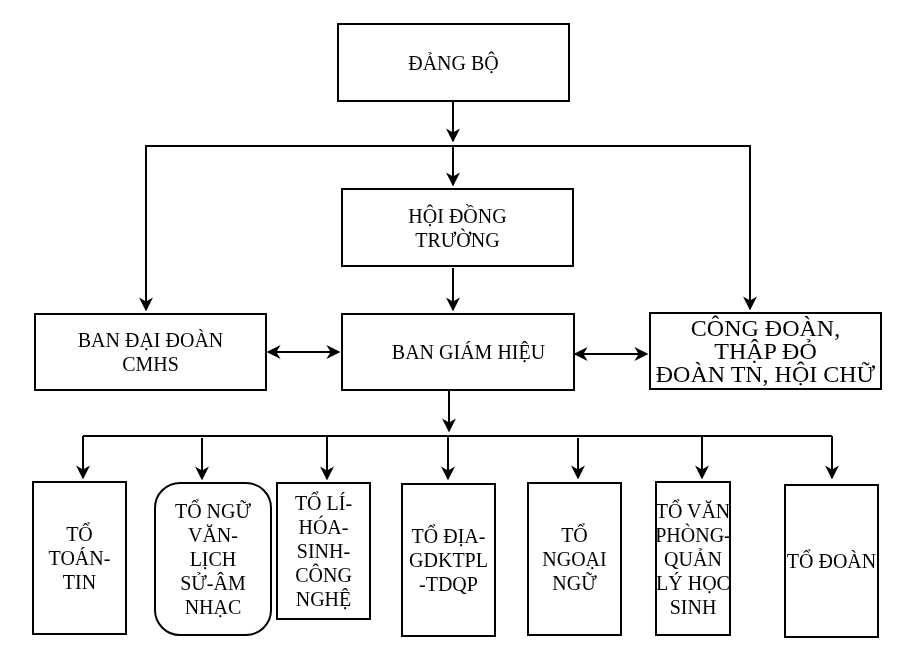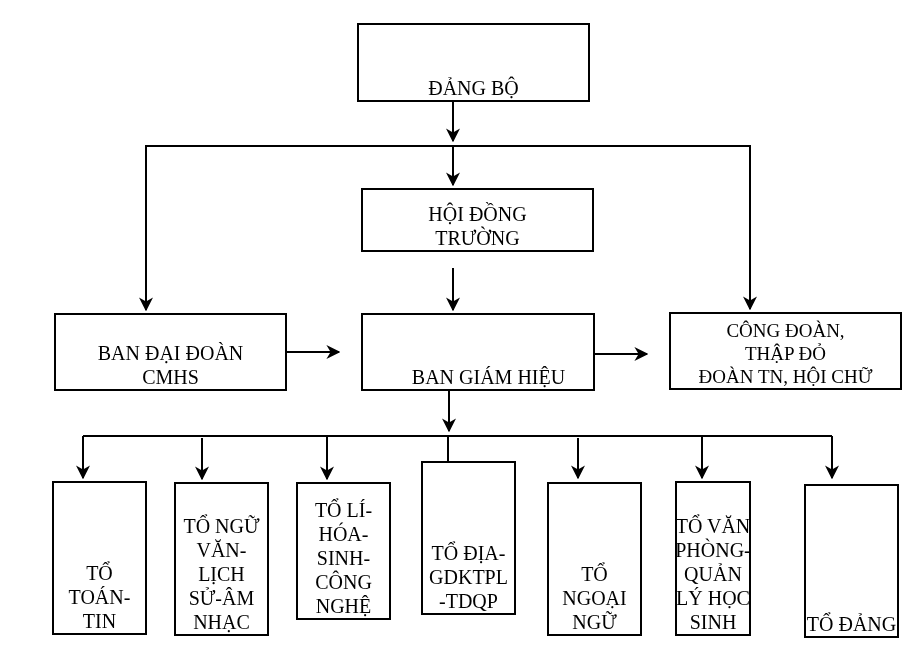--- a/index.html
+++ b/index.html
@@ -1,23 +1,23 @@
 <!DOCTYPE html>
 <html><head>
 <meta charset="utf-8">
 <style>
   html, body { margin: 0; padding: 0; background: #ffffff; }
   body { width: 912px; height: 660px; position: relative; overflow: hidden;
          font-family: "Liberation Serif", "DejaVu Serif", serif; color: #000; }
   #lines { position: absolute; left: 0; top: 0; width: 912px; height: 660px; }
   .box { position: absolute; box-sizing: border-box; border: 2px solid #000; background: #fff;
-         display: flex; align-items: flex-end; justify-content: center; text-align: center;
-         font-size: 20px; line-height: 24px; margin-left: 20px; }
+         display: flex; align-items: center; justify-content: center; text-align: center;
+         font-size: 20px; line-height: 24px; }
   .box span { display: block; }
-  .small { font-size: 19px; line-height: 23px; }
+  .small { font-size: 24px; line-height: 23px; }
 </style>
 </head>
 <body>
 
 <svg id="lines" viewBox="0 0 912 660">
   <defs>
     <marker id="ah" viewBox="0 0 10 10" refX="9" refY="5" markerWidth="7" markerHeight="7" orient="auto-start-reverse">
       <path d="M0,0 L10,5 L0,10 L3,5 z" fill="#000"></path>
     </marker>
   </defs>
@@ -44,21 +44,21 @@
     <line x1="578" y1="438" x2="578" y2="478" marker-end="url(#ah)"></line>
     <line x1="702" y1="436" x2="702" y2="478" marker-end="url(#ah)"></line>
     <line x1="832" y1="436" x2="832" y2="478" marker-end="url(#ah)"></line>
   </g>
 </svg>
 
 <div class="box" style="left:337px;top:23px;width:233px;height:79px;">
   <span>ĐẢNG BỘ</span>
 </div>
 
-<div class="box" style="left:341px;top:188px;width:233px;height:64px;">
+<div class="box" style="left:341px;top:188px;width:233px;height:79px;">
   <div>
     <span>HỘI ĐỒNG</span>
     <span>TRƯỜNG</span>
   </div>
 </div>
 
 <div class="box" style="left:34px;top:313px;width:233px;height:78px;">
   <div>
     <span>BAN ĐẠI ĐOÀN</span>
     <span>CMHS</span>
@@ -78,41 +78,41 @@
 </div>
 
 <div class="box" style="left:32px;top:481px;width:95px;height:154px;">
   <div>
     <span>TỔ</span>
     <span>TOÁN-</span>
     <span>TIN</span>
   </div>
 </div>
 
-<div class="box" style="left:154px;top:482px;width:95px;height:154px;">
+<div class="box" style="left:154px;top:482px;width:118px;height:154px;border-radius:26px;">
   <div>
     <span>TỔ NGỮ</span>
     <span>VĂN-</span>
     <span>LỊCH</span>
     <span>SỬ-ÂM</span>
     <span>NHẠC</span>
   </div>
 </div>
 
 <div class="box" style="left:276px;top:482px;width:95px;height:138px;">
   <div>
     <span>TỔ LÍ-</span>
     <span>HÓA-</span>
     <span>SINH-</span>
     <span>CÔNG</span>
     <span>NGHỆ</span>
   </div>
 </div>
 
-<div class="box" style="left:401px;top:461px;width:95px;height:154px;">
+<div class="box" style="left:401px;top:483px;width:95px;height:154px;">
   <div>
     <span>TỔ ĐỊA-</span>
     <span>GDKTPL</span>
     <span>-TDQP</span>
   </div>
 </div>
 
 <div class="box" style="left:527px;top:482px;width:95px;height:154px;">
   <div>
     <span>TỔ</span>
@@ -126,15 +126,15 @@
     <span>TỔ VĂN</span>
     <span>PHÒNG-</span>
     <span>QUẢN</span>
     <span>LÝ HỌC</span>
     <span>SINH</span>
   </div>
 </div>
 
 <div class="box" style="left:784px;top:484px;width:95px;height:154px;">
   <div>
-    <span>TỔ ĐẢNG</span>
+    <span>TỔ ĐOÀN</span>
   </div>
 </div>
 
 </body></html>

